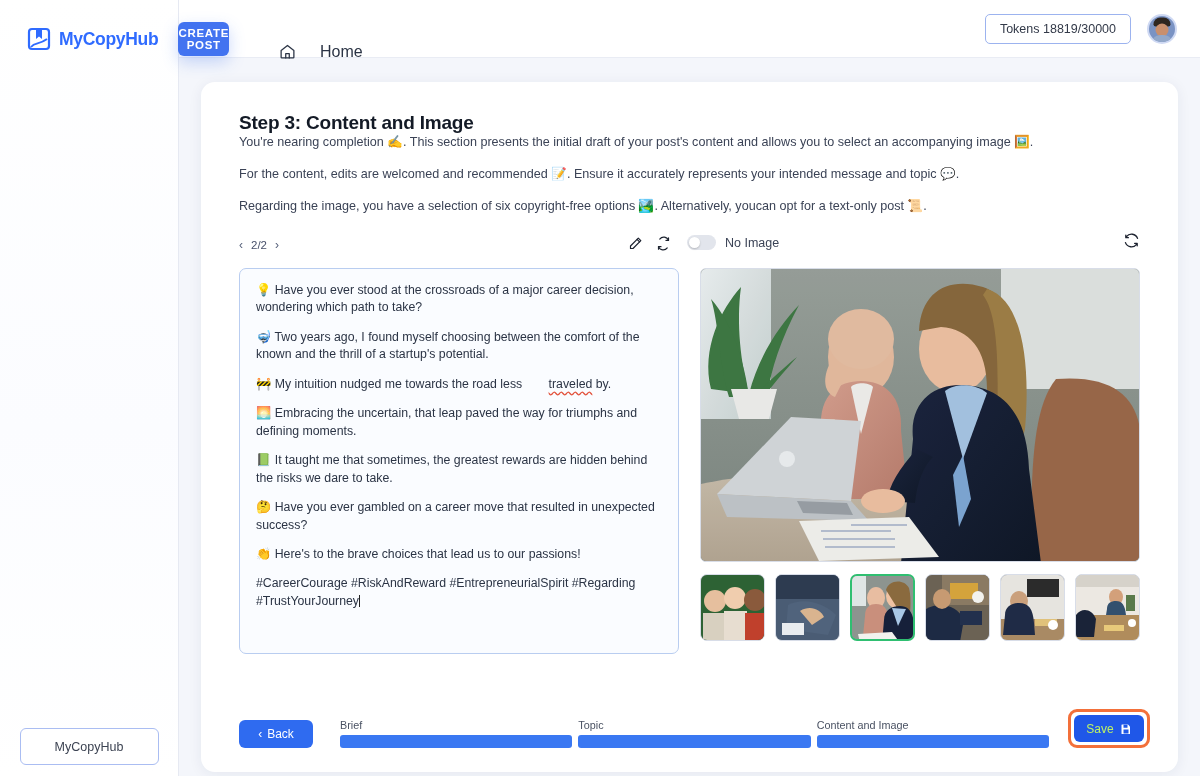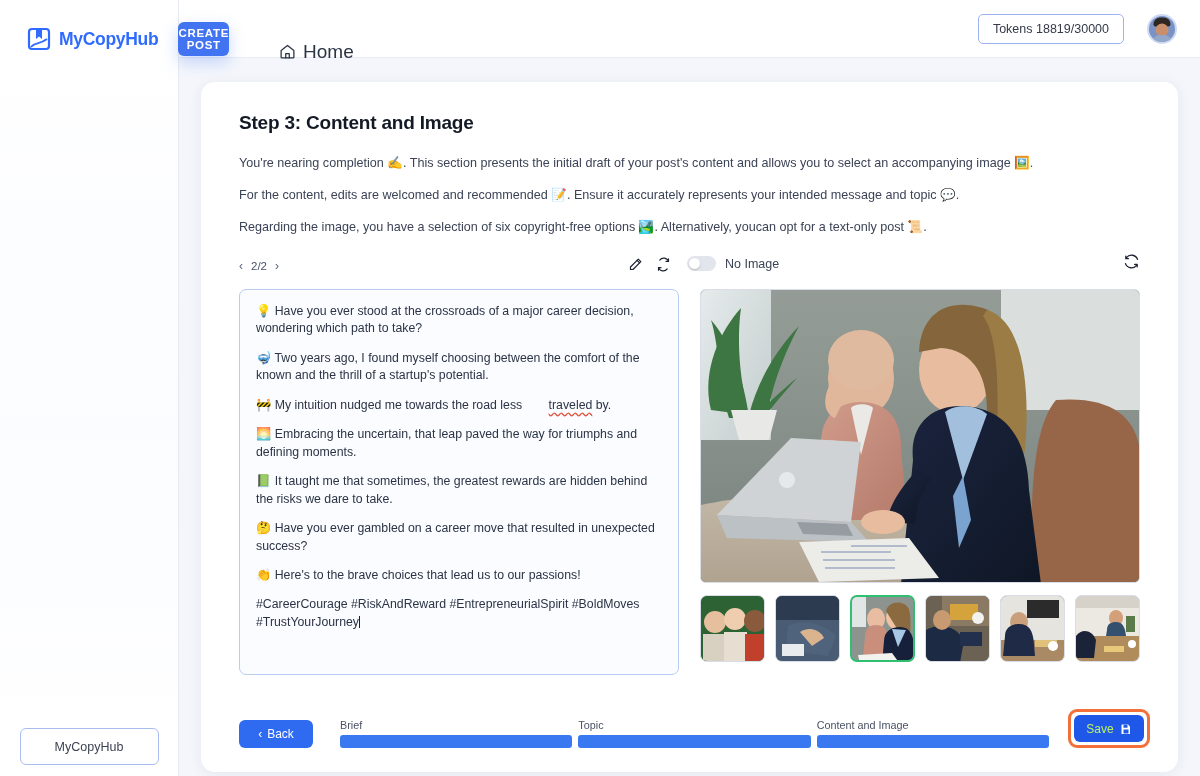--- a/index.html
+++ b/index.html
@@ -35,26 +35,26 @@
     background: #4273f0;
     color: #fff;
     border: none; border-radius: 6px;
     font-size: 11.5px; font-weight: bold; letter-spacing: 0.7px;
     font-family: "Liberation Sans", sans-serif;
     cursor: pointer;
     box-shadow: 0 6px 16px rgba(66,115,240,.28);
   }
   .nav { margin-top: 32px; display: flex; flex-direction: column; }
   .nav-item {
-    display: flex; align-items: center; gap: 7px;
+    display: flex; align-items: center; gap: 24px;
     padding: 0 0 0 29px;
     height: 39px;
     cursor: pointer;
     color: #2b3445;
-    font-size: 19px;
+    font-size: 16px;
   }
   .nav-item .ico { width: 18px; height: 18px; flex: 0 0 18px; display:flex; align-items:center; justify-content:center; }
   .nav-item .chev { margin-left: 22px; }
   .sidebar-footer {
     position: absolute; left: 0; right: 0; bottom: 11px;
     display: flex; justify-content: center;
   }
   .footer-btn {
     width: 139px; height: 37px;
     background: #fff;
@@ -64,21 +64,21 @@
     font-family: "Liberation Sans", sans-serif;
     cursor: pointer;
   }
 
   
   .right { flex: 1; display: flex; flex-direction: column; min-width: 0; }
   .topbar {
     height: 58px; background: #fff;
     border-bottom: 1px solid #e9ecf4;
     display: flex; align-items: center; justify-content: flex-end;
-    padding-right: 23px; gap: 23px;
+    padding-right: 23px; gap: 16px;
     flex: 0 0 58px;
   }
   .tokens {
     border: 1px solid #9cb3ef; border-radius: 5px;
     padding: 7px 14px; font-size: 12.5px; color: #333a49;
     background: #fff; cursor: pointer;
   }
   .avatar {
     width: 30px; height: 30px; border-radius: 50%;
     border: 2px solid #cfd9f3;
@@ -97,21 +97,20 @@
     background: #fff;
     border-radius: 14px;
     height: 690px;
     box-shadow: 0 2px 14px rgba(30,45,90,.07);
     padding: 30px 38px 0 38px;
     position: relative;
   }
   h1.step-title {
     font-size: 19px; font-weight: bold; color: #131a26;
     letter-spacing: -0.2px;
-    margin-bottom: 21px;
   }
   .intro p {
     font-size: 12.6px; color: #3b4356; line-height: 1.35;
     margin-bottom: 15px;
   }
 
   
   .toolbar {
     display: flex; align-items: center;
     margin-top: 14px; height: 30px;
@@ -372,21 +371,21 @@
               <span>It taught me that sometimes, the greatest rewards are hidden behind the risks we dare to take.</span>
             </p>
             <p>
               <span>🤔</span>
               <span>Have you ever gambled on a career move that resulted in unexpected success?</span>
             </p>
             <p>
               <span>👏</span>
               <span>Here's to the brave choices that lead us to our passions!</span>
             </p>
-            <p><span>#CareerCourage #RiskAndReward #EntrepreneurialSpirit #BoldMoves #TrustYourJourney</span><span class="caret"></span></p>
+            <p><span>#CareerCourage #RiskAndReward #EntrepreneurialSpirit #Regarding #TrustYourJourney</span><span class="caret"></span></p>
           </div>
 
           <div class="imgpane">
             <div class="mainimg">
               <svg width="440" height="294" viewBox="0 0 440 294" preserveAspectRatio="none">
                 <defs>
                   <linearGradient id="wall" x1="0" y1="0" x2="0" y2="1">
                     <stop offset="0%" stop-color="#9aa29c"></stop>
                       <stop offset="100%" stop-color="#7d8781"></stop>
                   </linearGradient>

